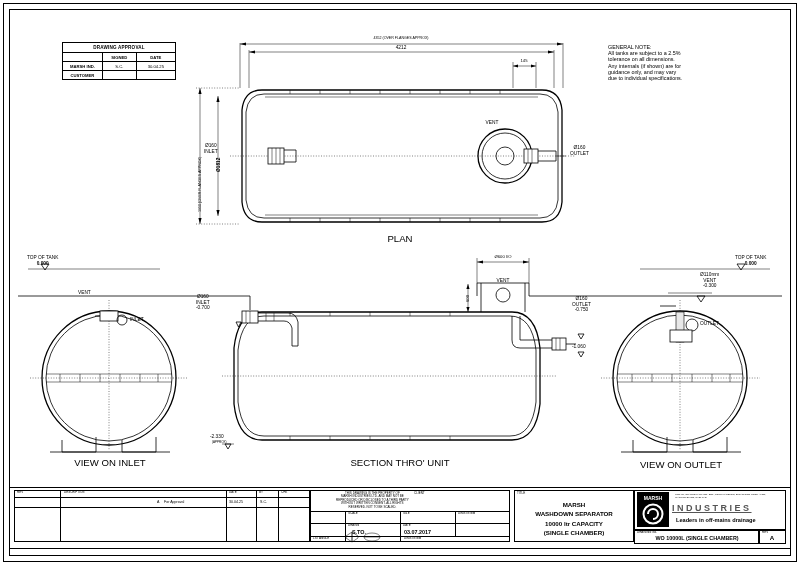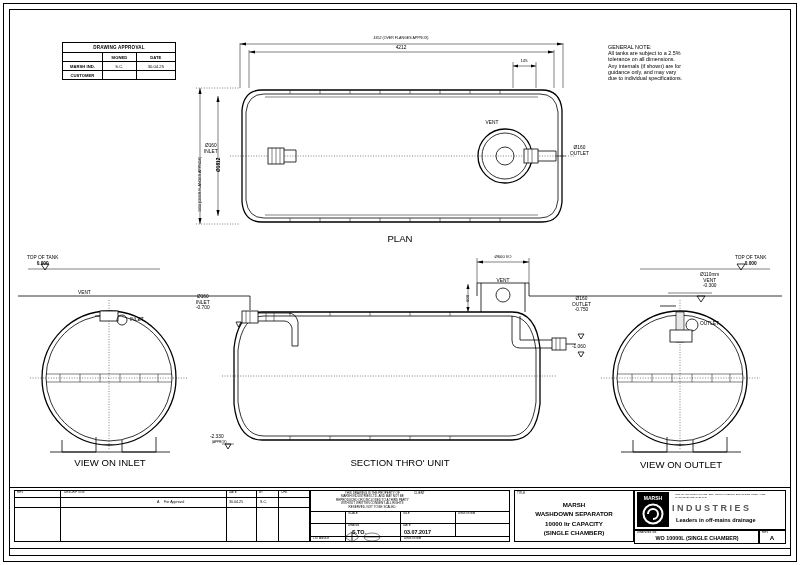--- a/index.html
+++ b/index.html
@@ -438,21 +438,21 @@
 
   <div class="brd" style="left:634px;top:490px;width:152px;height:40px;"></div>
   <div class="t f3" style="left:675px;top:493px;width:105px;white-space:normal;font-size:2.4px;line-height:1.25;">UNIT 15, GRANGE PARK IND. EST., LONG MARSTON, STRATFORD-UPON-AVON, WARWICKSHIRE, CV37 8AE</div>
 
   <svg style="left:0;top:0;" width="800" height="565">
     <rect x="637" y="492" width="32" height="35" fill="#000"></rect>
     <text x="653" y="500" fill="#fff" font-size="5" font-family="Liberation Sans, sans-serif" text-anchor="middle" font-weight="bold">MARSH</text>
     <circle cx="653" cy="514" r="9.5" fill="none" stroke="#fff" stroke-width="2"></circle>
     <path d="M648,514 a5,5 0 1,1 5,5" fill="none" stroke="#fff" stroke-width="2"></path>
   </svg>
-  <div class="t b" style="left:672px;top:503px;font-size:9px;letter-spacing:2.5px;color:#555;">INDUSTRIES</div>
+  <div class="t b" style="left:672px;top:503px;font-size:9px;letter-spacing:2.5px;color:#555;text-decoration:underline;">INDUSTRIES</div>
   <div class="t b" style="left:676px;top:517px;font-size:5.6px;">Leaders in off-mains drainage</div>
 
   <div class="brd" style="left:634px;top:530px;width:125px;height:14px;"></div>
   <div class="brd" style="left:759px;top:530px;width:27px;height:14px;"></div>
   <div class="t f3" style="left:637px;top:531px;">DRAWING No.</div>
   <div class="t f3" style="left:762px;top:531px;">REV</div>
   <div class="t f5 b c" style="left:697px;top:535px;">WO 10000L (SINGLE CHAMBER)</div>
   <div class="t f6 b c" style="left:772px;top:534px;">A</div>
 
   <div class="ln hl" style="left:9px;top:548px;width:782px;"></div>

